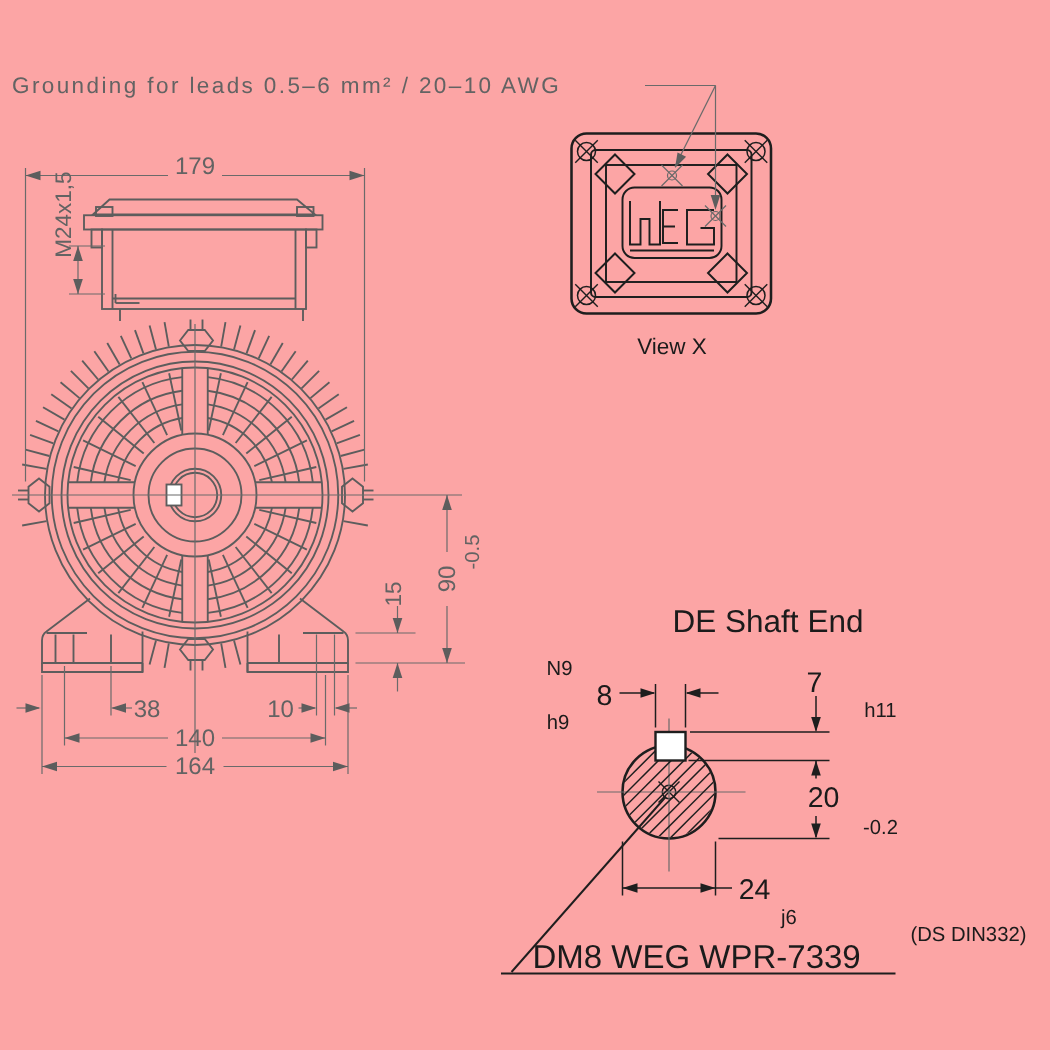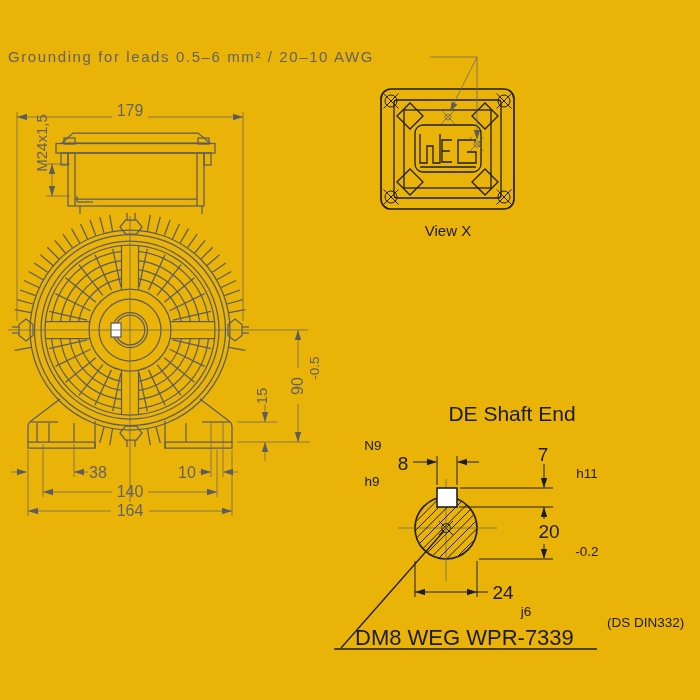--- a/index.html
+++ b/index.html
@@ -1,16 +1,16 @@
 <!DOCTYPE html>
 <html><head>
 <meta charset="utf-8">
 <style>
   html,body{margin:0;padding:0;background:#ffffff;}
-  .stage{position:relative;width:700px;height:700px;background:#eab308;overflow:hidden;
+  .stage{position:relative;width:700px;height:700px;background:#fca5a5;overflow:hidden;
          font-family:"Liberation Sans", sans-serif;}
   svg{display:block}
   
   .gl{stroke:#5d5d5d;stroke-width:1.25;fill:none;stroke-linecap:butt}
   .gt{stroke:#6a6a6a;stroke-width:.8;fill:none}
   .dk{stroke:#1e1e1e;stroke-width:1.7;fill:none}
   .dm{stroke:#1e1e1e;stroke-width:1.3;fill:none}
   .dt{stroke:#1e1e1e;stroke-width:1;fill:none}
   .ga .ah{fill:#5d5d5d;stroke:none}
   .da .ah{fill:#1e1e1e;stroke:none}

